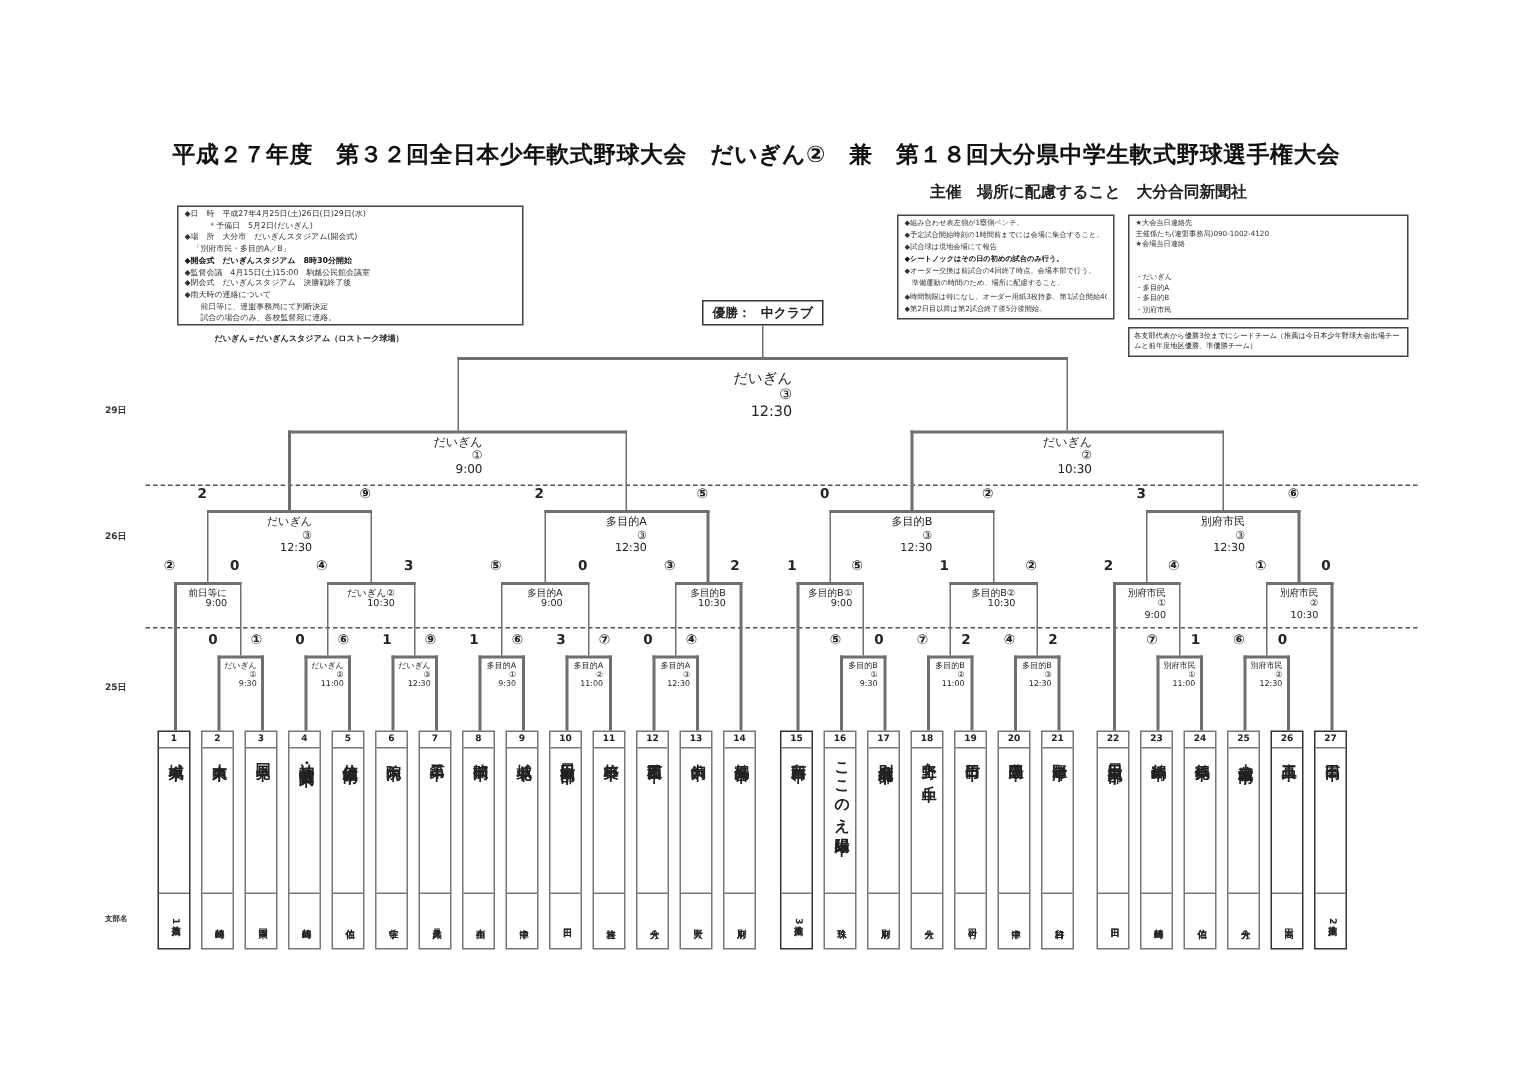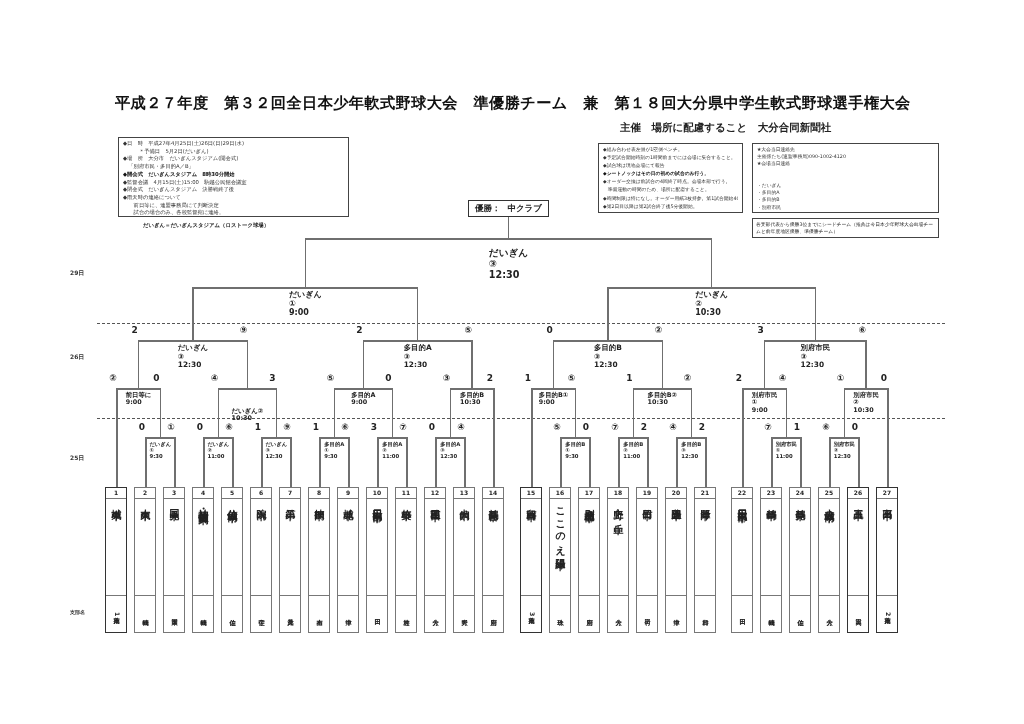--- a/index.html
+++ b/index.html
@@ -17,33 +17,33 @@
   #info-contact{left:752px;top:143px;width:187px;height:70px;}
   #info-contact div{line-height:7.2px;font-size:4.8px;}
   #seed-note{left:752px;top:218px;width:187px;height:20px;font-size:4.8px;line-height:7px;padding:2px 3px;}
   #venue-note{left:143px;top:222px;font-size:5.4px;font-weight:bold;white-space:nowrap;color:#222;}
   #champion{left:468px;top:200px;width:81px;height:17px;border:1.5px solid #333;box-sizing:border-box;
             font-size:8.5px;font-weight:bold;display:flex;align-items:center;justify-content:space-between;padding:0 6px;background:#fff;}
   .day{font-size:6px;font-weight:bold;color:#333;white-space:nowrap;}
   .dash{height:0;border-top:1.6px dashed #555;}
   .hl{position:absolute;height:1.6px;background:#6f6f6f;}
   .vl{position:absolute;width:1.6px;background:#6f6f6f;}
-  .mlabel{position:absolute;text-align:left;font-weight:bold;color:#222;white-space:nowrap;transform:translateX(-50%);}
+  .mlabel{position:absolute;text-align:right;font-weight:normal;color:#222;white-space:nowrap;transform:translateX(-50%);}
   .score{position:absolute;font-weight:bold;color:#222;transform:translate(-50%,-50%);white-space:nowrap;font-size:9px;}
   .team{position:absolute;width:22px;height:146px;border:1.3px solid #777;box-sizing:border-box;background:#fff;}
   .team.seed{border:1.8px solid #333;}
   .team .no{height:10px;border-bottom:1px solid #777;font-size:6px;font-weight:bold;text-align:center;line-height:10px;}
   .team .nm{writing-mode:vertical-rl;font-size:10px;font-weight:bold;margin:2px auto 0;height:98px;letter-spacing:1px;color:#222;}
   .team .br{position:absolute;left:0;right:0;bottom:0;height:36px;border-top:1px solid #777;
             writing-mode:vertical-rl;font-size:6.2px;font-weight:bold;display:flex;align-items:center;justify-content:center;}
 </style>
 </head>
 <body>
 
-<div id="title" class="abs">平成２７年度　第３２回全日本少年軟式野球大会　準優勝チーム　兼　第１８回大分県中学生軟式野球選手権大会</div>
+<div id="title" class="abs">平成２７年度　第３２回全日本少年軟式野球大会　だいぎん②　兼　第１８回大分県中学生軟式野球選手権大会</div>
 <div id="organizer" class="abs">主催　場所に配慮すること　大分合同新聞社</div>
 
 <div id="info-left" class="abs infobox">
     <div>◆日　時　平成27年4月25日(土)26日(日)29日(水)</div>
     <div>　　　＊予備日　5月2日(だいぎん)</div>
     <div>◆場　所　大分市　だいぎんスタジアム(開会式)</div>
     <div>　「別府市民・多目的A／B」</div>
     <div class="b">◆開会式　だいぎんスタジアム　8時30分開始</div>
     <div>◆監督会議　4月15日(土)15:00　駒越公民館会議室</div>
     <div>◆閉会式　だいぎんスタジアム　決勝戦終了後</div>
@@ -339,21 +339,21 @@
     <div class="vl" style="left: 159.5px; top: 388px; height: 49px;"></div>
     <div class="mlabel" style="left: 138.55px; top: 392px; font-size: 6.4px; line-height: 7.36px;">
       <div>前日等に</div>
       <div>9:00</div>
     </div>
     <div class="score" style="left: 113px; top: 378px;">②</div>
     <div class="score" style="left: 156.5px; top: 378px;">0</div>
     <div class="hl" style="left: 217.5px; top: 388px; width: 59.6px;"></div>
     <div class="vl" style="left: 217.5px; top: 388px; height: 49px;"></div>
     <div class="vl" style="left: 275.5px; top: 388px; height: 49px;"></div>
-    <div class="mlabel" style="left: 247.3px; top: 408px; font-size: 6.4px; line-height: 7.36px;">
+    <div class="mlabel" style="left: 247.3px; top: 392px; font-size: 6.4px; line-height: 7.36px;">
       <div>だいぎん②</div>
       <div>10:30</div>
     </div>
     <div class="score" style="left: 214.5px; top: 378px;">④</div>
     <div class="score" style="left: 272.5px; top: 378px;">3</div>
     <div class="hl" style="left: 333.5px; top: 388px; width: 59.6px;"></div>
     <div class="vl" style="left: 333.5px; top: 388px; height: 49px;"></div>
     <div class="vl" style="left: 391.5px; top: 388px; height: 49px;"></div>
     <div class="mlabel" style="left: 363.3px; top: 392px; font-size: 6.4px; line-height: 7.36px;">
       <div>多目的A</div>

